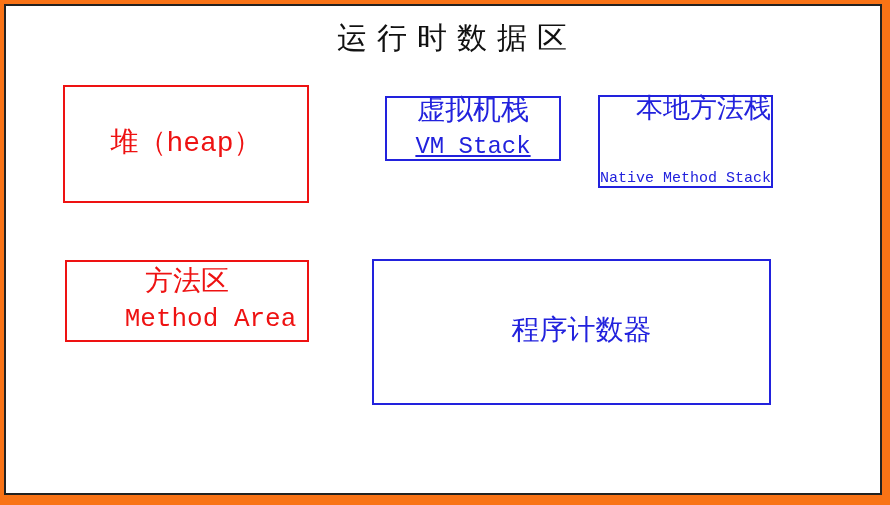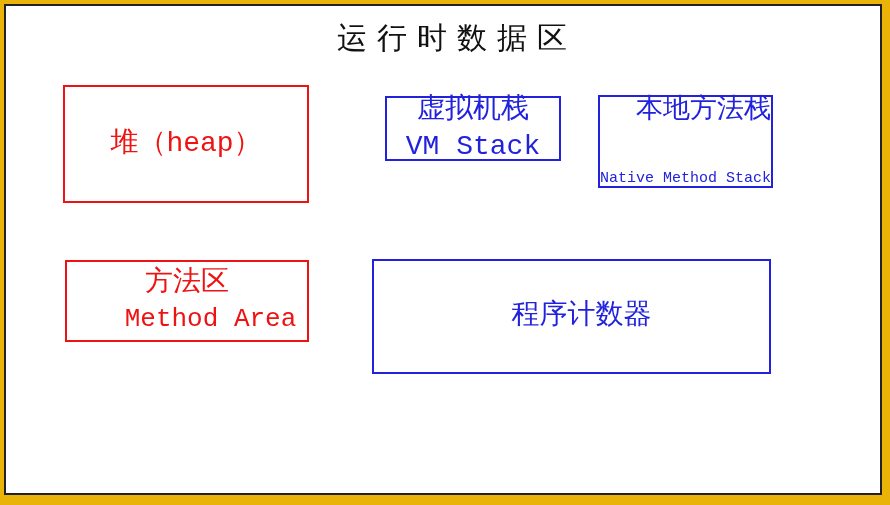--- a/index.html
+++ b/index.html
@@ -4,21 +4,21 @@
 <style>
   html, body {
     margin: 0;
     padding: 0;
     background: #ffffff;
   }
   #canvas {
     position: relative;
     width: 890px;
     height: 505px;
-    background: #eab308;
+    background: #f97316;
     font-family: "Liberation Mono", "DejaVu Sans Mono", monospace;
     overflow: hidden;
   }
   .frame {
     position: absolute;
     left: 4px;
     top: 4px;
     width: 878px;
     height: 491px;
     border: 2px solid #222222;
@@ -56,33 +56,33 @@
   .blue { color: #2222dd; }
 
   #heap-box {
     left: 63px; top: 85px; width: 246px; height: 118px;
     font-size: 28px;
   }
   #vm-stack-box {
     left: 385px; top: 96px; width: 176px; height: 65px;
     font-size: 28px; gap: 5px;
   }
-  #vm-stack-box .line2 { font-size: 28px; }
+  #vm-stack-box .line2 { font-size: 24px; text-decoration: underline; }
   #native-method-stack-box {
     left: 598px; top: 95px; width: 175px; height: 93px;
     font-size: 27px;  align-items: flex-end;
   }
   #native-method-stack-box .line2 { font-size: 15px; margin-top: 44px; }
   #method-area-box {
     left: 65px; top: 260px; width: 244px; height: 82px;
     font-size: 28px; gap: 6px;
   }
   #method-area-box .line2 { font-size: 26px; margin-left: 47px; }
   #pc-register-box {
-    left: 372px; top: 259px; width: 399px; height: 115px;
+    left: 372px; top: 259px; width: 399px; height: 146px;
     font-size: 28px; gap: 14px; padding-left: 20px;
   }
   #pc-register-box .line2 { font-size: 26px; }
 </style>
 </head>
 <body>
 
 <div id="canvas">
   <div class="frame"></div>
 

